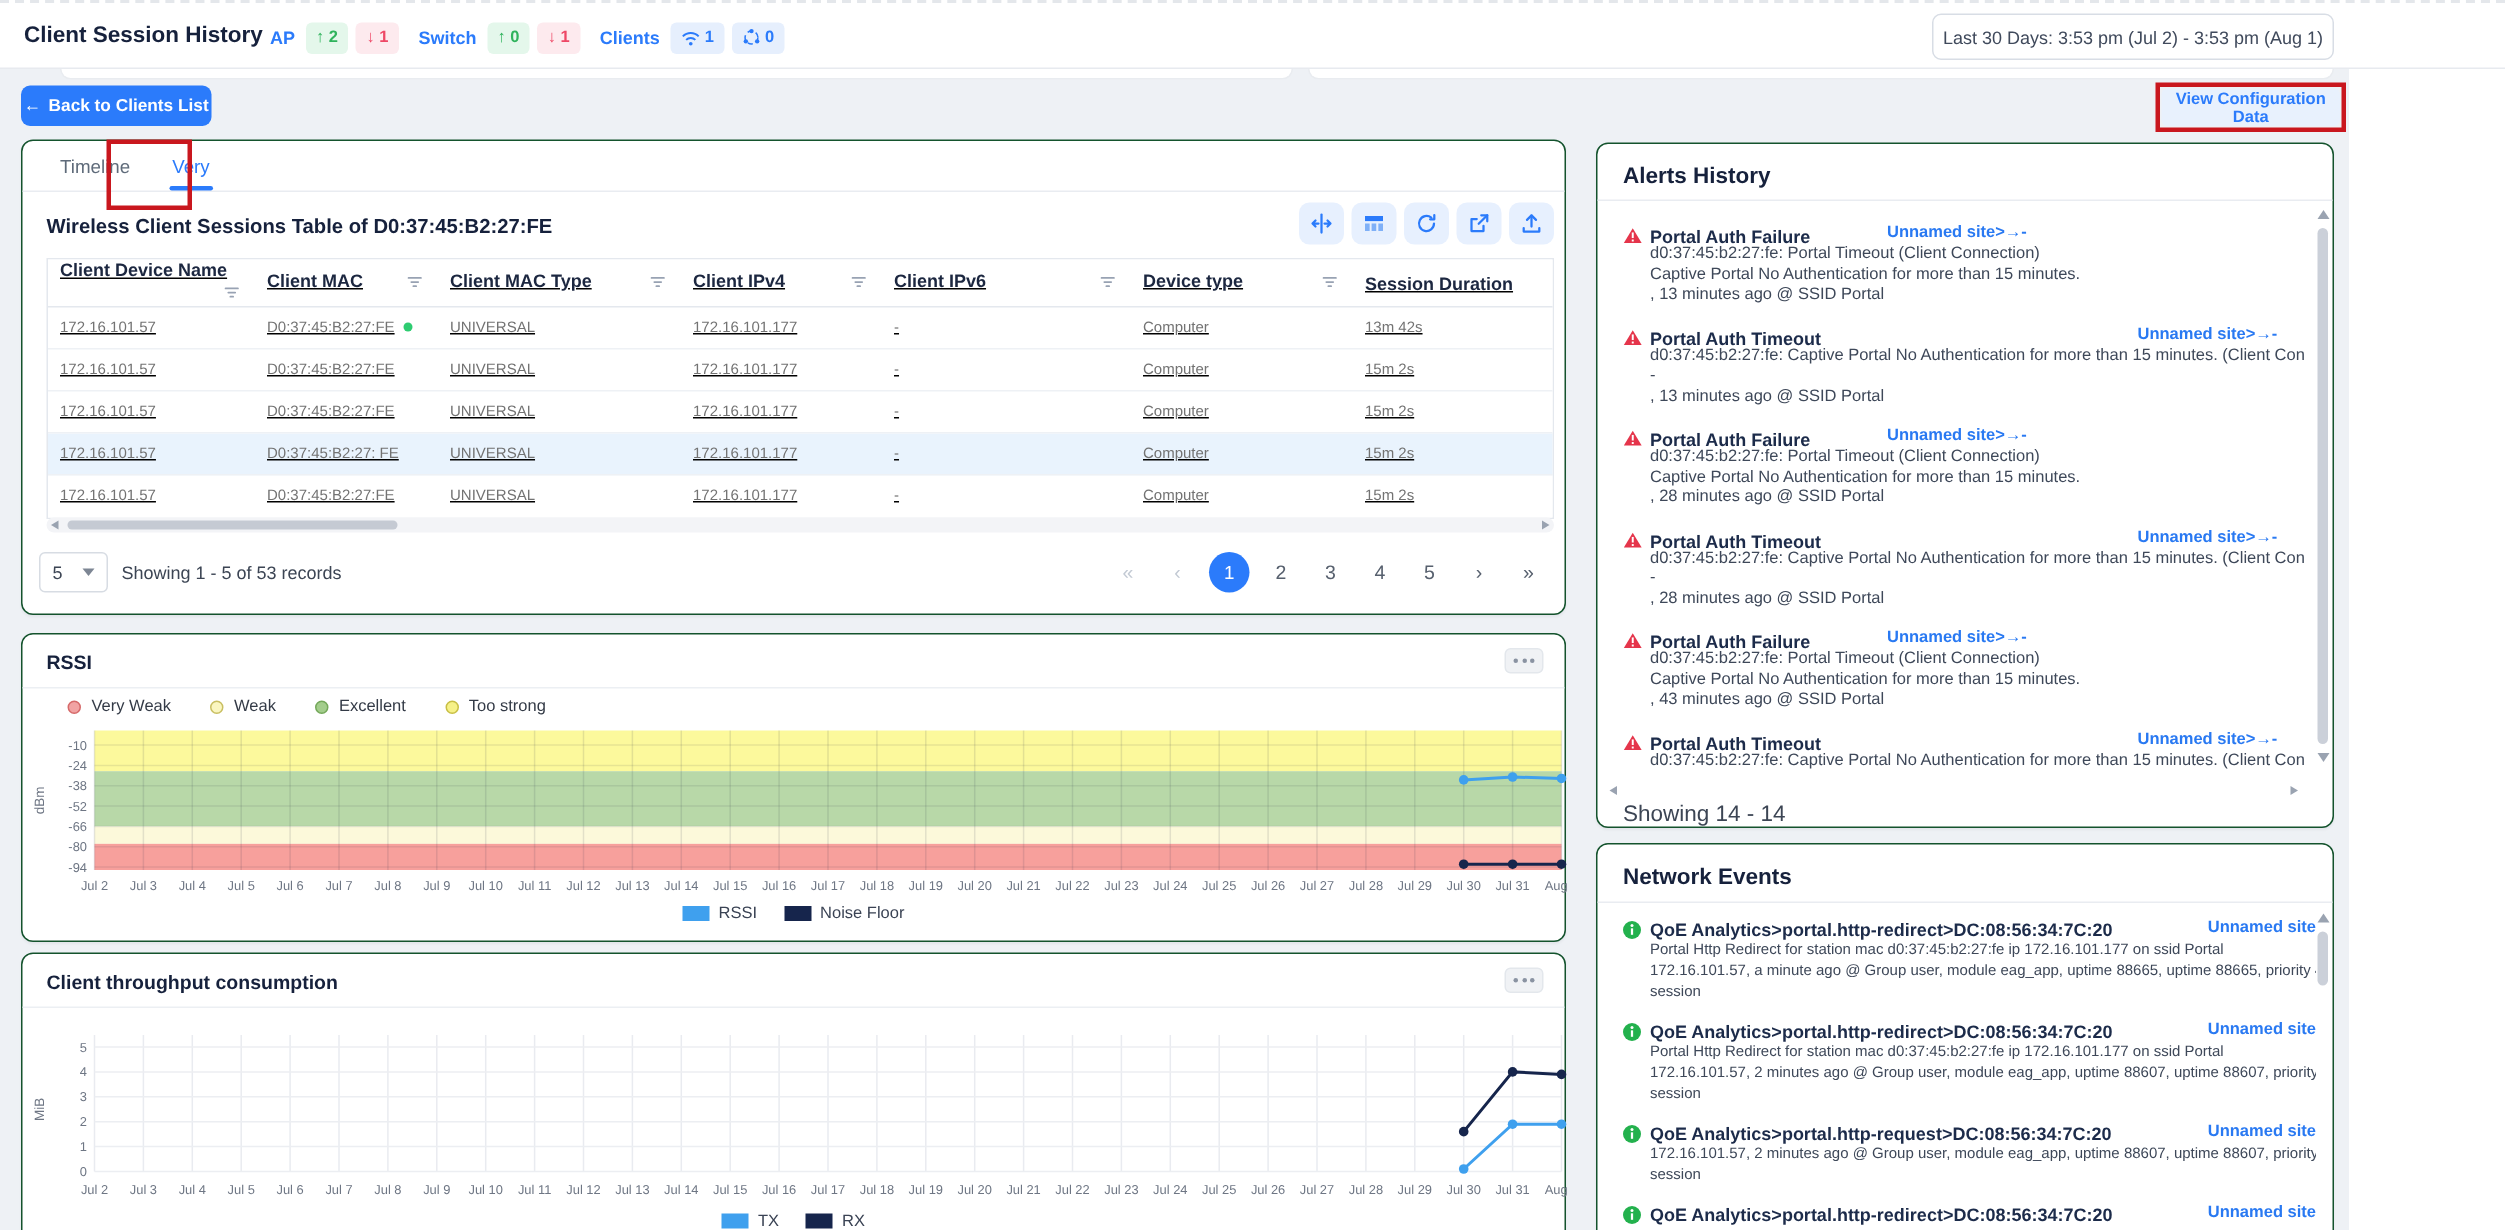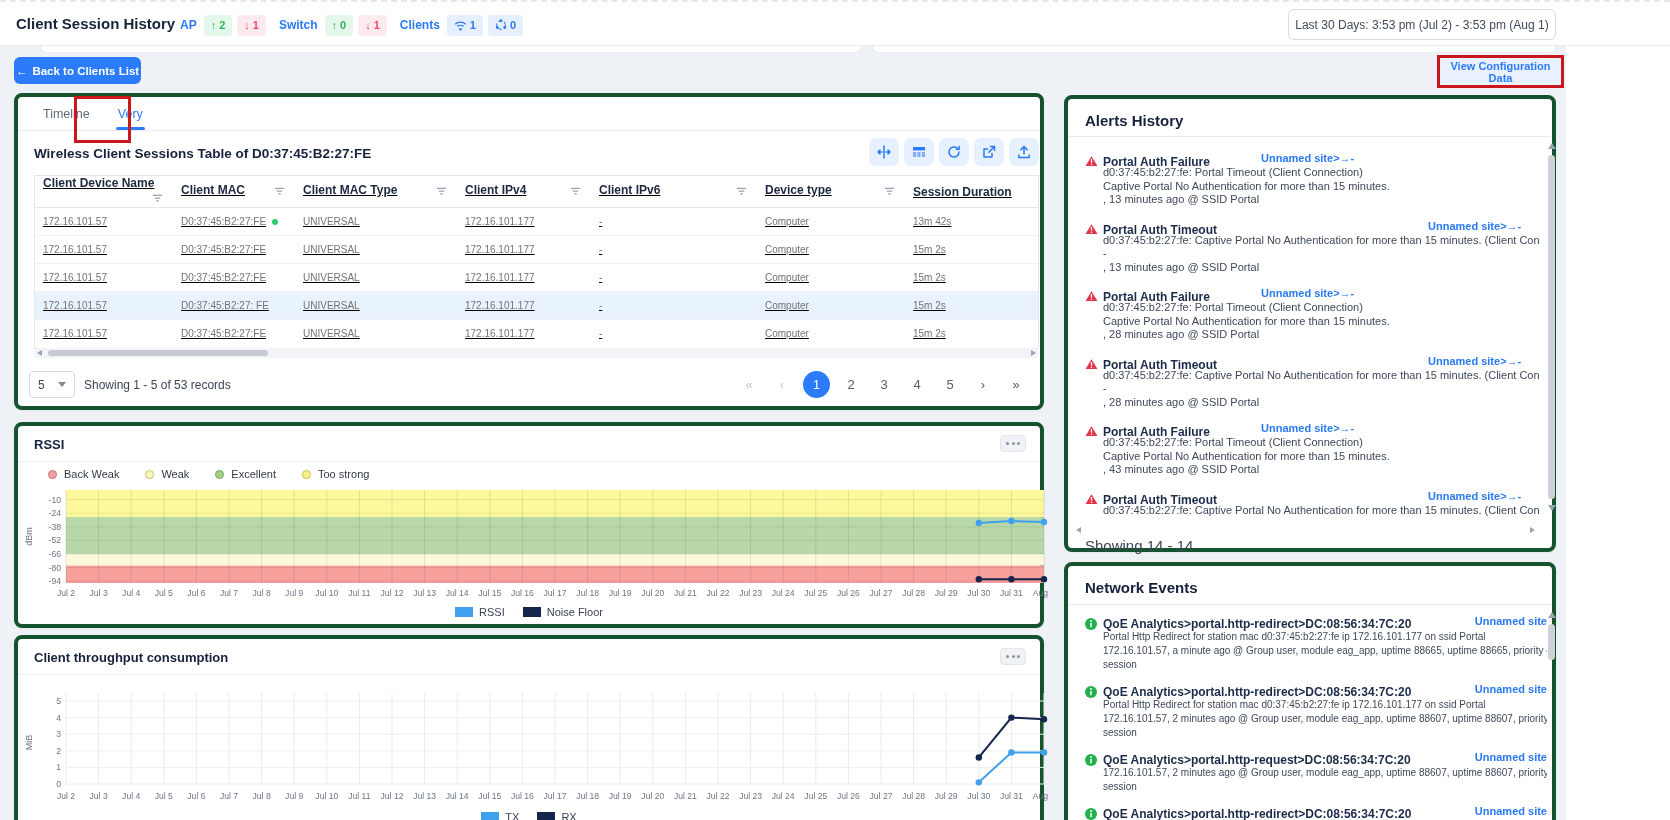--- a/index.html
+++ b/index.html
@@ -30,21 +30,21 @@
   
   .back-btn { position:absolute; left:14px; top:57px; width:127px; height:27px; background:#2b7bfb; color:#fff;
     border:none; border-radius:6px; font-size:11.5px; font-weight:700; display:flex; align-items:center;
     justify-content:center; gap:5px; cursor:pointer; font-family:inherit; }
   .viewcfg-annotation { position:absolute; left:1437px; top:55px; width:127px; height:33px;
     border:3px solid #c9171e; z-index:40; }
   .viewcfg-btn { position:absolute; left:1441px; top:59px; width:119px; height:25px; background:#e8f1fd;
     color:#2b7bfb; border:none; border-radius:4px; font-size:11px; font-weight:700; cursor:pointer; font-family:inherit; }
 
   
-  .card { position:absolute; background:#fff; border:4px solid #14532d; border-radius:8px;
+  .card { position:absolute; background:#fff; border:1px solid #14532d; border-radius:8px;
     box-shadow:0 1px 2px rgba(16,24,40,.05); }
   .card-a { left:14px; top:93px;  width:1030px; height:317px; }
   .card-b { left:14px; top:422px; width:1030px; height:206px; }
   .card-c { left:14px; top:635px; width:1030px; height:215px; }
   .card-d { left:1064px; top:95px;  width:492px; height:457px; }
   .card-e { left:1064px; top:562px; width:492px; height:290px; }
 
   
   .tabs { position:absolute; left:0; top:0; width:100%; height:34px; border-bottom:1px solid #e9ecf1;
     display:flex; align-items:stretch; padding-left:11px; }
@@ -351,21 +351,21 @@
       <div class="c-title">RSSI</div>
       <div class="dots">
           <i></i>
           <i></i>
           <i></i>
         </div>
     </div>
     <div class="status-legend" id="rssi-status-legend">
         <div class="sl-item">
           <span class="sl-dot" style="background: rgb(241, 163, 163); border-color: rgb(214, 106, 106);"></span>
-          <span>Back Weak</span>
+          <span>Very Weak</span>
         </div>
         <div class="sl-item">
           <span class="sl-dot" style="background: rgb(250, 246, 192); border-color: rgb(201, 191, 98);"></span>
           <span>Weak</span>
         </div>
         <div class="sl-item">
           <span class="sl-dot" style="background: rgb(163, 205, 140); border-color: rgb(116, 168, 90);"></span>
           <span>Excellent</span>
         </div>
         <div class="sl-item">

